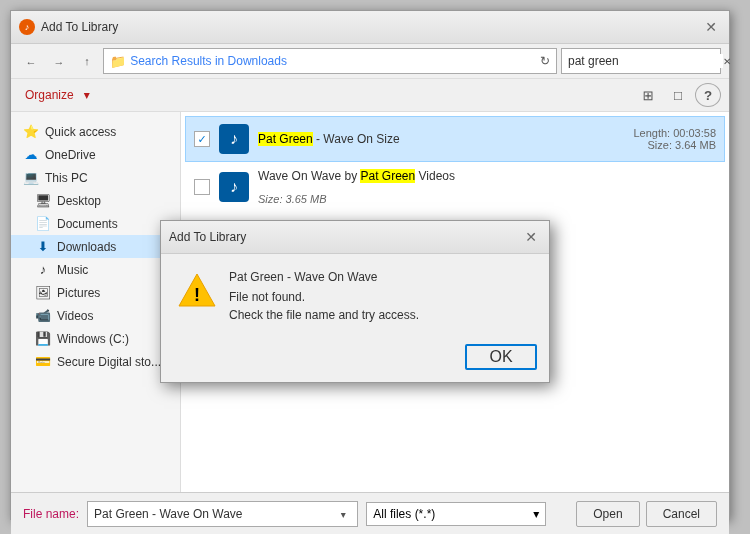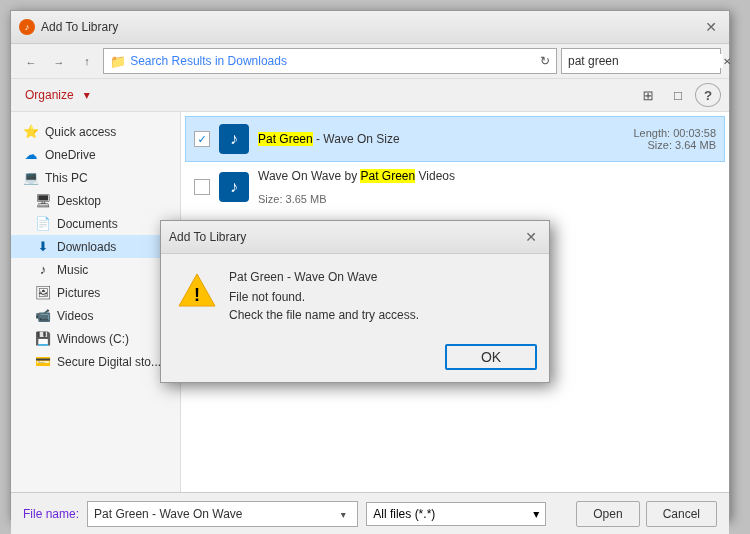--- a/index.html
+++ b/index.html
@@ -282,41 +282,42 @@
 
     .file-name .highlight {
       background: #ffff00;
       color: #000;
     }
 
     .file-meta {
       font-size: 11px;
       color: #666;
       margin-top: 10px;
+      font-style: italic;
     }
 
     .file-meta-right {
       text-align: right;
       font-size: 11px;
       color: #666;
     }
 
     
     .bottom-bar {
       background: #f0f0f0;
       border-top: 1px solid #ccc;
       padding: 8px 12px;
       display: flex;
       align-items: center;
       gap: 8px;
     }
 
     .filename-label {
       font-size: 12px;
-      color: #6d28d9;
+      color: #be185d;
       white-space: nowrap;
     }
 
     .filename-input-container {
       flex: 1;
       display: flex;
       align-items: center;
       background: white;
       border: 1px solid #aaa;
       height: 26px;
@@ -446,26 +447,26 @@
     }
 
     .alert-footer {
       padding: 8px 12px 12px 12px;
       display: flex;
       justify-content: flex-end;
       background: #f0f0f0;
     }
 
     .btn-ok {
-      width: 92px;
+      width: 72px;
       height: 26px;
       border: 2px solid #0078d4;
       background: #f0f0f0;
       cursor: pointer;
-      font-size: 14px;
+      font-size: 16px;
       color: #333;
       border-radius: 2px;
     }
   </style>
 </head>
 <body>
 
 <div class="main-dialog">
 
   <div class="title-bar">

